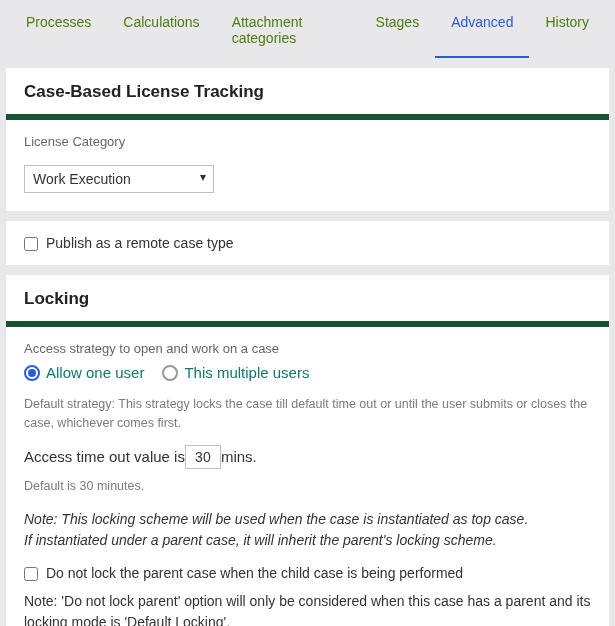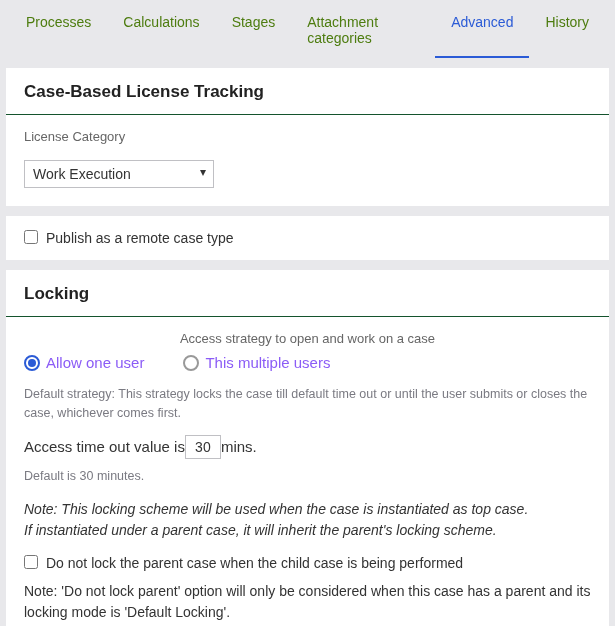--- a/index.html
+++ b/index.html
@@ -36,21 +36,21 @@
   .panel.small {
     padding: 14px 18px;
   }
   .panel-title {
     font-weight: 600;
     font-size: 17px;
     color: #222;
     padding-bottom: 12px;
     margin: 0 -18px 14px -18px;
     padding-left: 18px;
-    border-bottom: 1px solid #14532d;
+    border-bottom: 6px solid #14532d;
   }
   .field-label {
     font-size: 13px;
     color: #666;
     margin-bottom: 16px;
   }
   .select-wrap {
     position: relative;
     width: 190px;
   }
@@ -68,43 +68,42 @@
     content: "▾";
     position: absolute;
     right: 8px;
     top: 5px;
     font-size: 12px;
     color: #333;
     pointer-events: none;
   }
   .check-row {
     display: flex;
-    align-items: flex-start;
+    align-items: flex-end;
     gap: 8px;
     color: #333;
     font-size: 14px;
   }
   input[type="checkbox"] {
     width: 14px;
     height: 14px;
     accent-color: #888;
   }
   .desc {
     font-size: 13px;
     color: #666;
     margin-bottom: 8px;
-    text-align: center;
   }
   .radio-row {
     display: flex;
     align-items: center;
-    gap: 39px;
+    gap: 18px;
     margin-bottom: 14px;
     font-size: 15px;
-    color: #8b5cf6;
+    color: #0f766e;
   }
   .radio-item {
     display: inline-flex;
     align-items: center;
     gap: 6px;
     cursor: pointer;
   }
   .radio-circle {
     width: 16px;
     height: 16px;
@@ -161,22 +160,22 @@
   .check-row.inner {
     margin-top: 14px;
   }
 </style>
 </head>
 <body>
 
 <div class="tabs">
   <div class="tab">Processes</div>
   <div class="tab">Calculations</div>
+  <div class="tab">Attachment categories</div>
   <div class="tab">Stages</div>
-  <div class="tab">Attachment categories</div>
   <div class="tab active">Advanced</div>
   <div class="tab">History</div>
 </div>
 
 <div class="panel">
   <div class="panel-title">Case-Based License Tracking</div>
   <div class="field-label">License Category</div>
   <div class="select-wrap">
     <select>
       <option>Work Execution</option>

